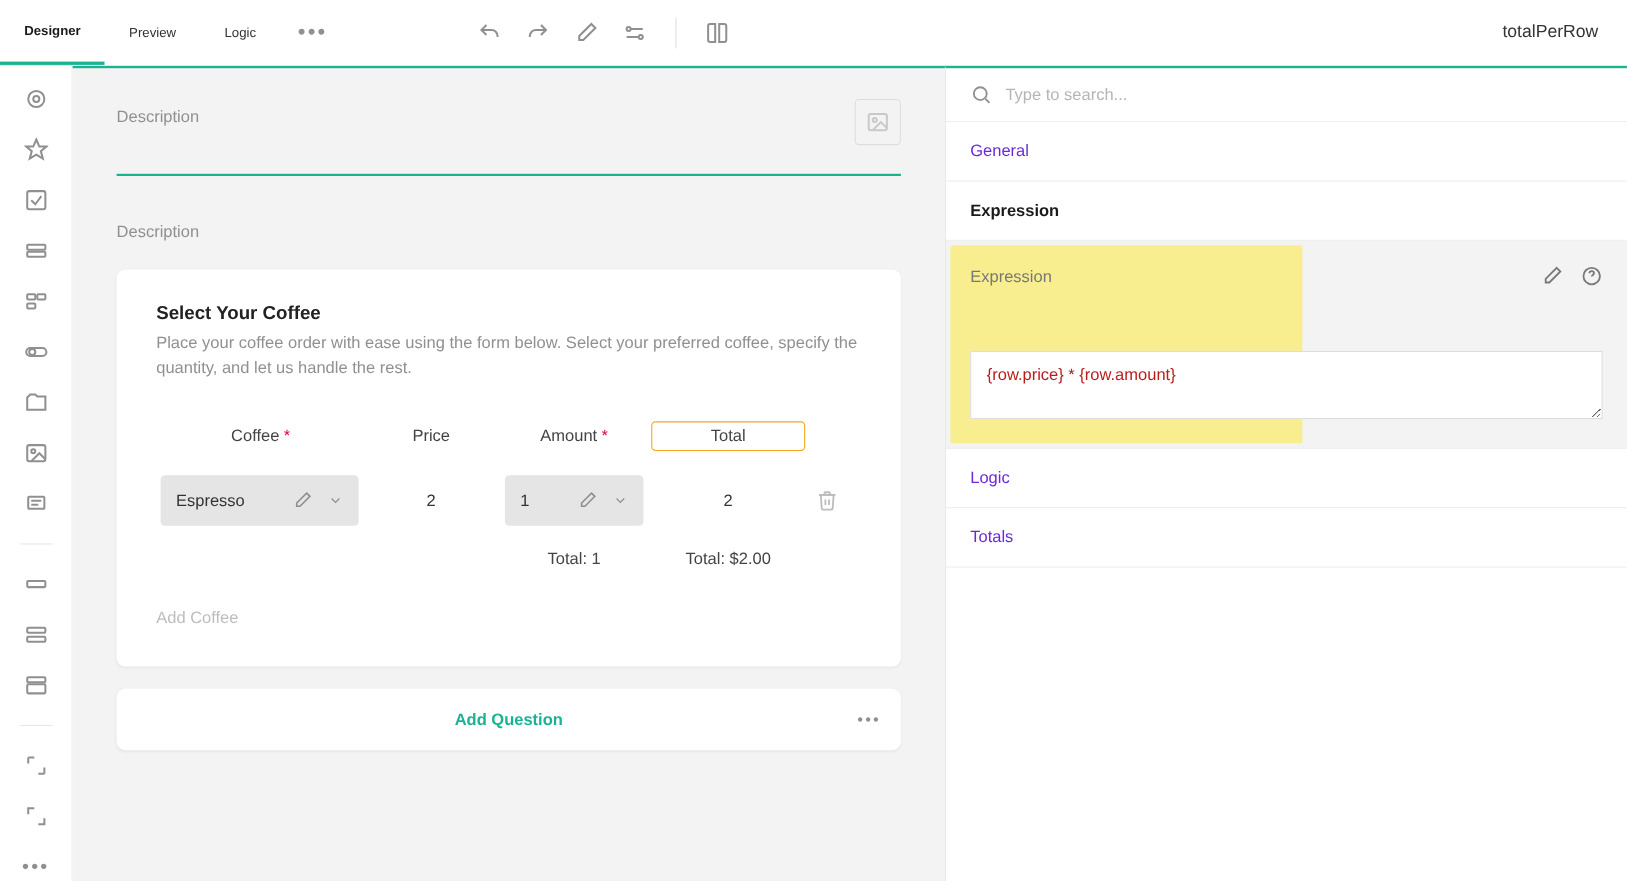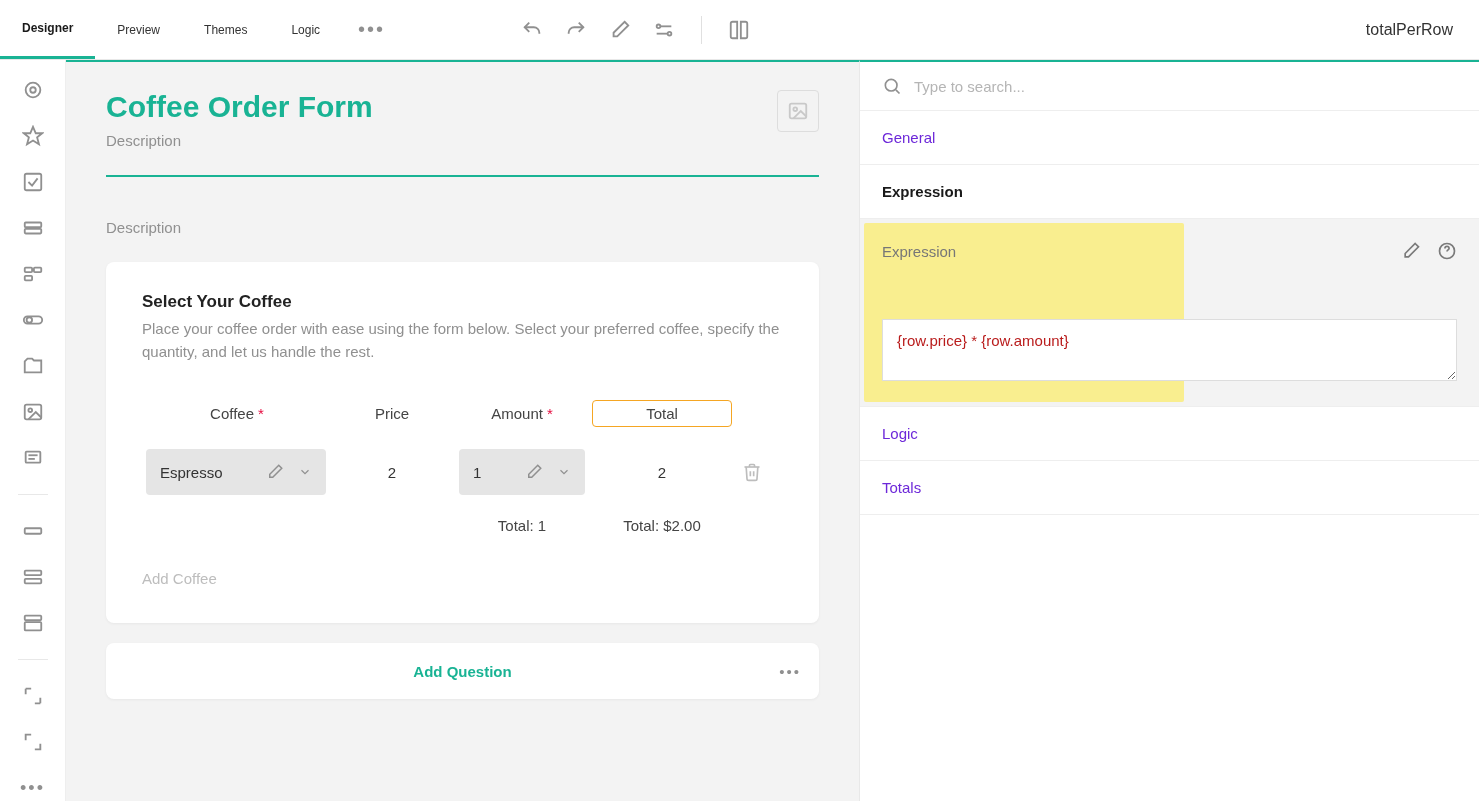--- a/index.html
+++ b/index.html
@@ -88,23 +88,20 @@
 
 <div class="topbar">
   <div class="tabs">
     <div class="tab active">
         <span>Designer</span>
       </div>
     <div class="tab">
         <span>Preview</span>
       </div>
     <div class="tab">
-        <span>Themes</span>
-      </div>
-    <div class="tab">
         <span>Logic</span>
       </div>
     <div class="tab-more">•••</div>
   </div>
   <div class="toolbar">
     <div class="ic">
       <svg width="22" height="22" viewBox="0 0 24 24" fill="none" stroke="currentColor" stroke-width="2">
           <path d="M9 14l-5-5 5-5"></path>
           <path d="M4 9h10a6 6 0 016 6v1"></path>
         </svg>
@@ -227,21 +224,20 @@
         <svg width="22" height="22" viewBox="0 0 24 24" fill="none" stroke="currentColor" stroke-width="2">
           <path d="M10 4H4v6M14 20h6v-6"></path>
         </svg>
       </div>
     <div class="ic" style="font-size:18px; letter-spacing:2px; color:#909090;">•••</div>
   </div>
 
   <div class="canvas-wrap">
     <div class="canvas-header">
       <div>
-        <div class="form-title">Coffee Order Form</div>
         <div class="form-desc">Description</div>
       </div>
       <div class="logo-ph">
         <svg width="22" height="22" viewBox="0 0 24 24" fill="none" stroke="currentColor" stroke-width="2">
             <rect x="3" y="4" width="18" height="16" rx="2"></rect>
             <circle cx="9" cy="10" r="2"></circle>
             <path d="M21 18l-6-6-8 8"></path>
           </svg>
       </div>
     </div>

